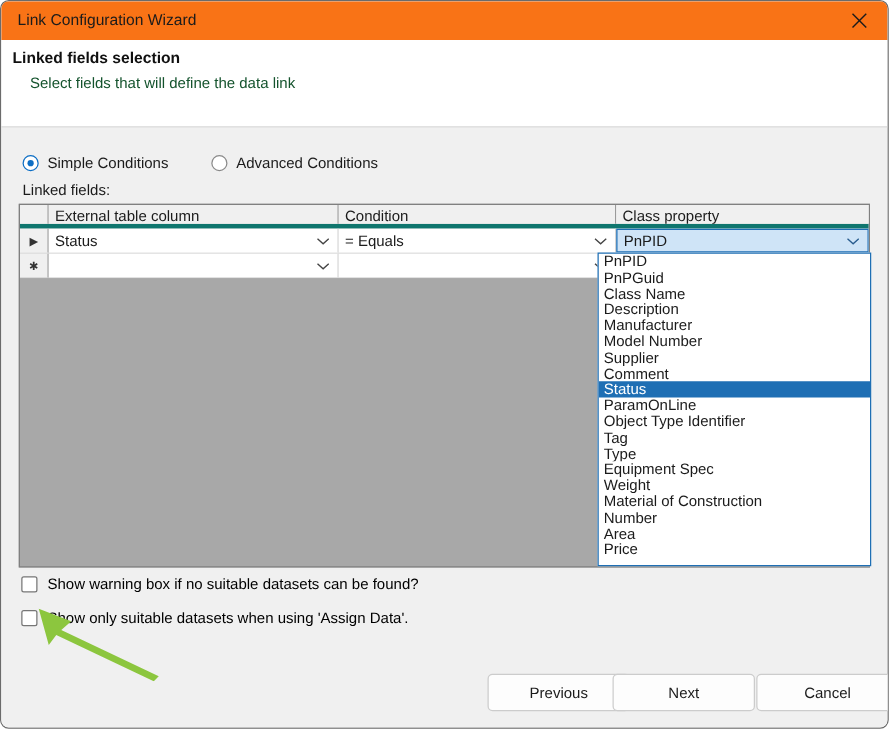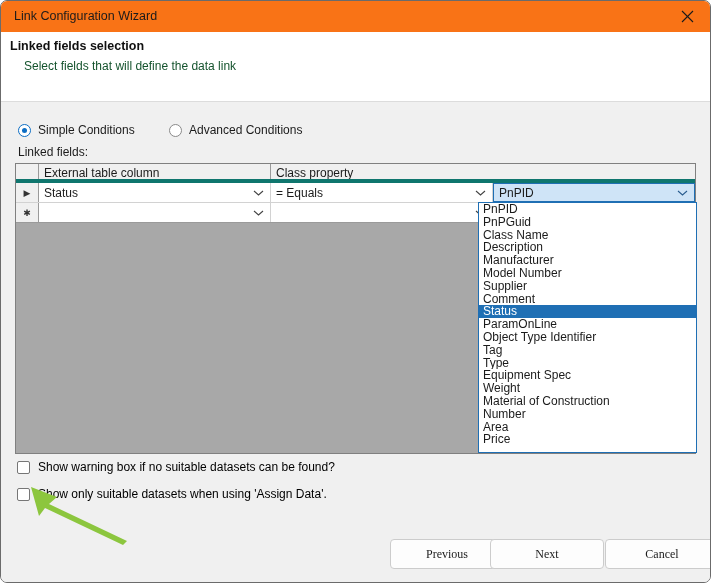--- a/index.html
+++ b/index.html
@@ -294,21 +294,21 @@
 
   
   .footer-btn {
     position: absolute;
     width: 114px;
     height: 30px;
     box-sizing: border-box;
     background: #fdfdfd;
     border: 1px solid #cccccc;
     border-radius: 4px;
-    font-family: Liberation Serif, serif;
+    font-family: Liberation Sans, sans-serif;
     font-size: 12px;
     color: #1b1b1b;
     display: flex;
     align-items: center;
     justify-content: center;
     cursor: default;
     padding: 0;
   }
   #btn-previous { left: 389px; top: 437px; }
   #btn-next     { left: 489px; top: 437px; }
@@ -345,20 +345,21 @@
       <span class="radio-label">Advanced Conditions</span>
     </div>
 
     <div id="linked-fields-label">Linked fields:</div>
 
     <div id="grid">
 
       <div id="grid-header">
         <div class="hdr-cell hdr-rowsel"></div>
         <div class="hdr-cell hdr-c0">External table column</div>
+        <div class="hdr-cell hdr-c1">Condition</div>
         <div class="hdr-cell hdr-c2">Class property</div>
       </div>
 
       <div class="grid-row" id="grid-row-0">
         <div class="rowsel">▶</div>
         <div class="cell c0">
           <span class="cell-text">Status</span>
           <span class="cell-chevron">
             <svg width="11" height="7" viewBox="0 0 11 7">
                 <path d="M1 1.5 L5.5 5.5 L10 1.5" fill="none" stroke="#444" stroke-width="1.1"></path>

